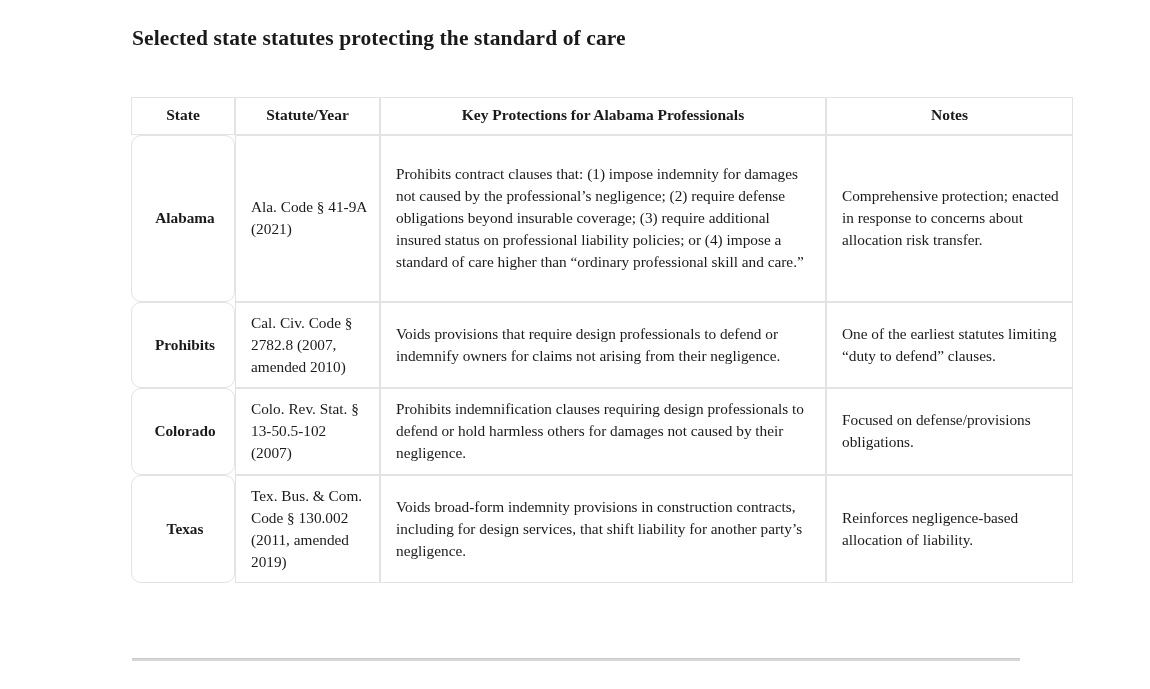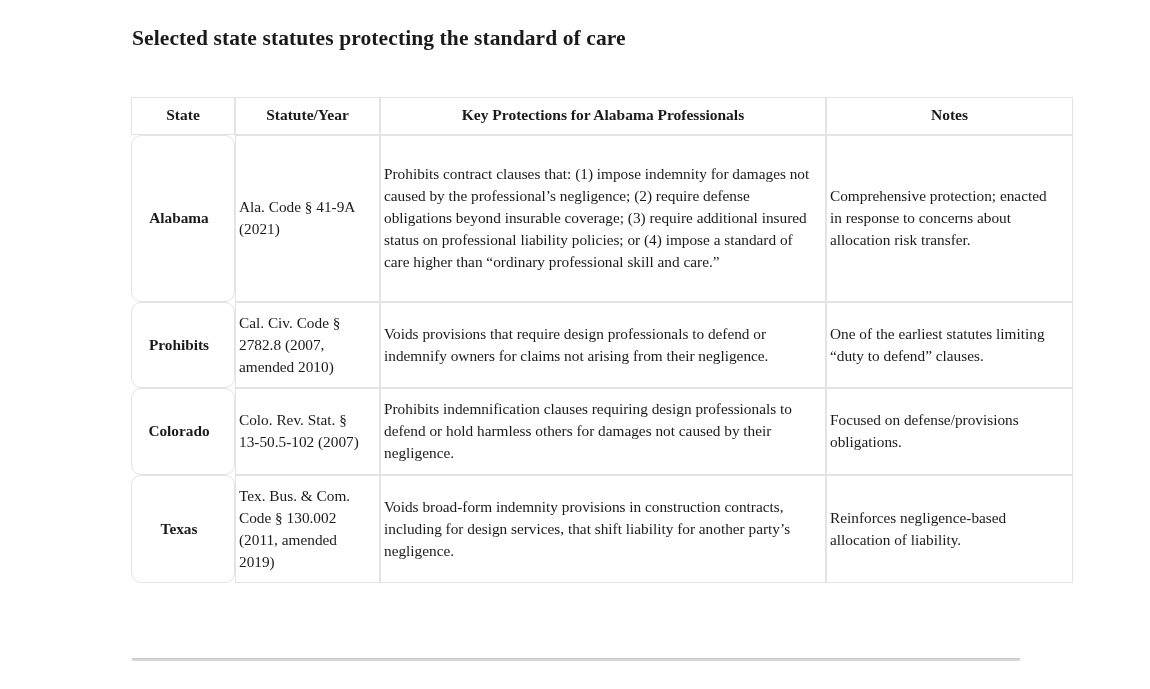--- a/index.html
+++ b/index.html
@@ -60,21 +60,21 @@
   table.statutes th {
     font-size: 15.5px;
     font-weight: bold;
     text-align: center;
     padding: 8px 6px 9px 6px;
     line-height: 1.2;
   }
   table.statutes td {
     font-size: 15.3px;
     line-height: 1.45;
-    padding: 9px 11px 9px 3px;
+    padding: 9px 11px 9px 15px;
   }
   td.state-cell {
     font-weight: bold;
     text-align: center;
     padding-left: 4px;
     padding-right: 4px;
     border-radius: 10px;
   }
   td.statute-cell,
   td.key-cell,

